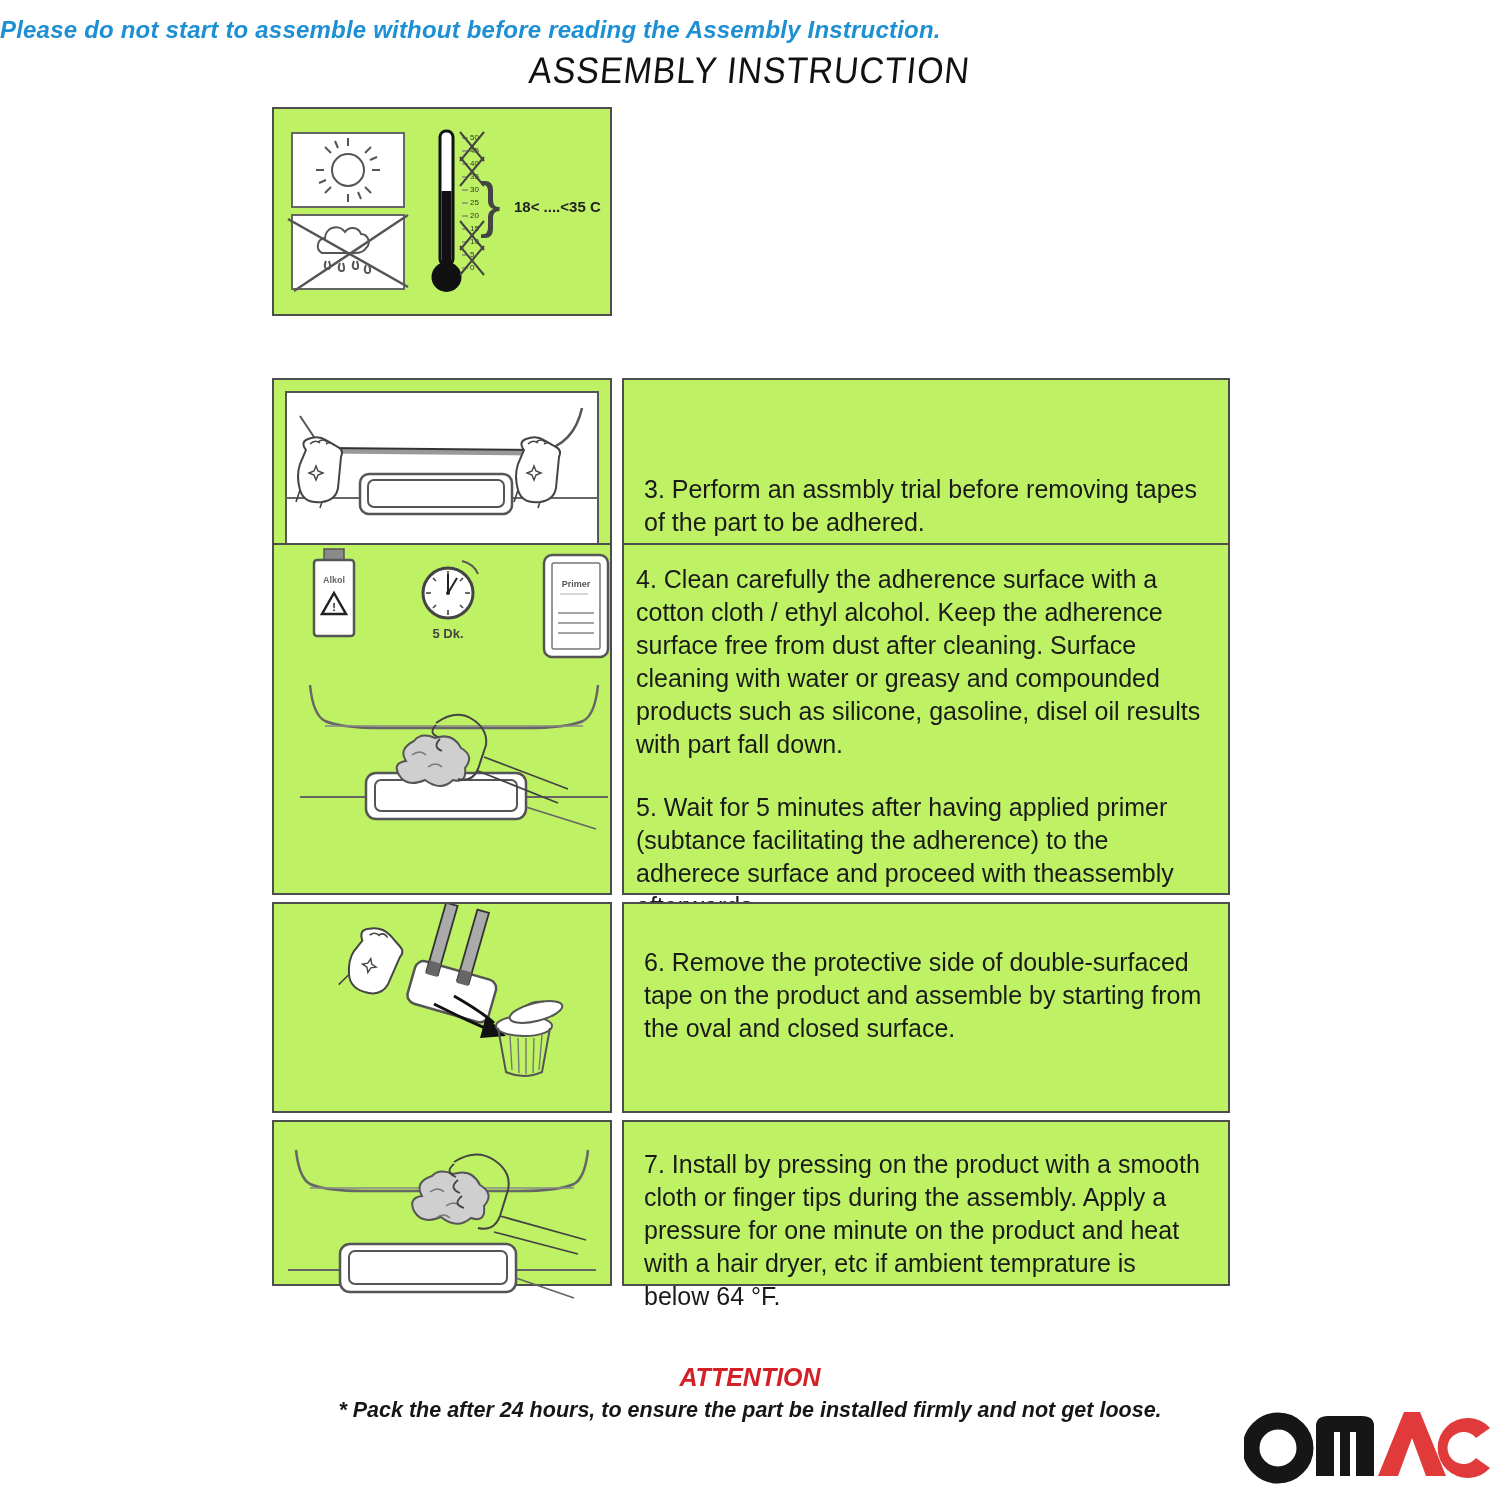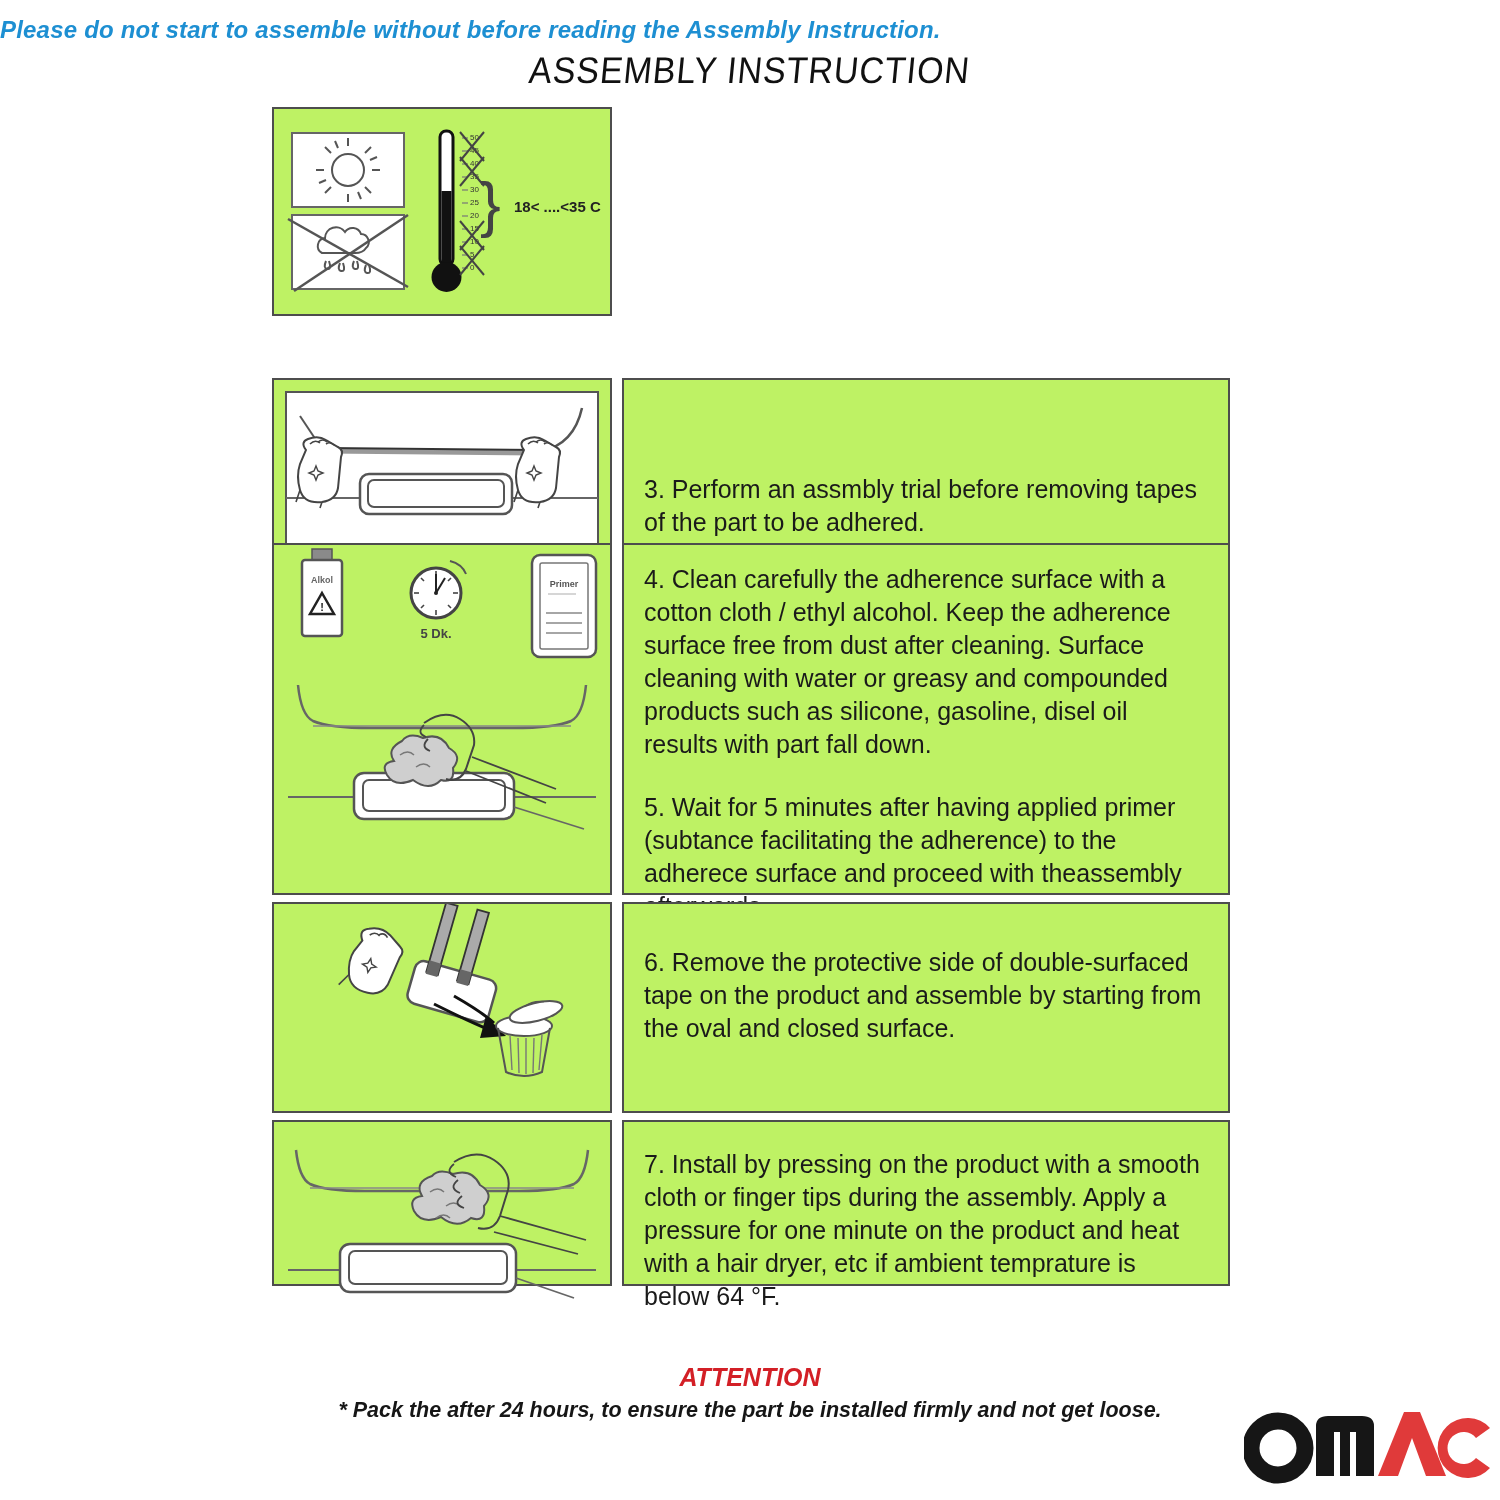--- a/index.html
+++ b/index.html
@@ -23,21 +23,21 @@
   .title>span{display:inline-block;transform:scaleX(.92) skewX(-6deg);letter-spacing:1px;}
 
   
   .illus-box,.text-box{
     position:absolute;background:#bef264;border:2px solid #4d4d4d;box-sizing:border-box;
   }
   .illus-box{left:272px;width:340px;}
   .text-box{left:622px;width:608px;padding:0 20px;}
   .r1{top:107px;height:209px;}
   .r2{top:330px;height:256px;margin-top:48px;}
-  .r3{top:543px;height:352px;}
+  .r3{top:543px;height:352px;padding-left:12px;}
   .r4{top:902px;height:211px;}
   .r5{top:1120px;height:166px;}
 
   .step-text{font-size:25px;line-height:1.32;color:#1a1a1a;}
   .text-box.r1 .step-text:first-child{margin-top:22px;}
   .text-box.r1 .step-text+.step-text{margin-top:28px;}
   .text-box.r2{display:flex;align-items:center;}
   .text-box.r3 .step-text:first-child{margin-top:18px;}
   .text-box.r3 .step-text+.step-text{margin-top:30px;}
   .text-box.r4 .step-text:first-child{margin-top:42px;}

